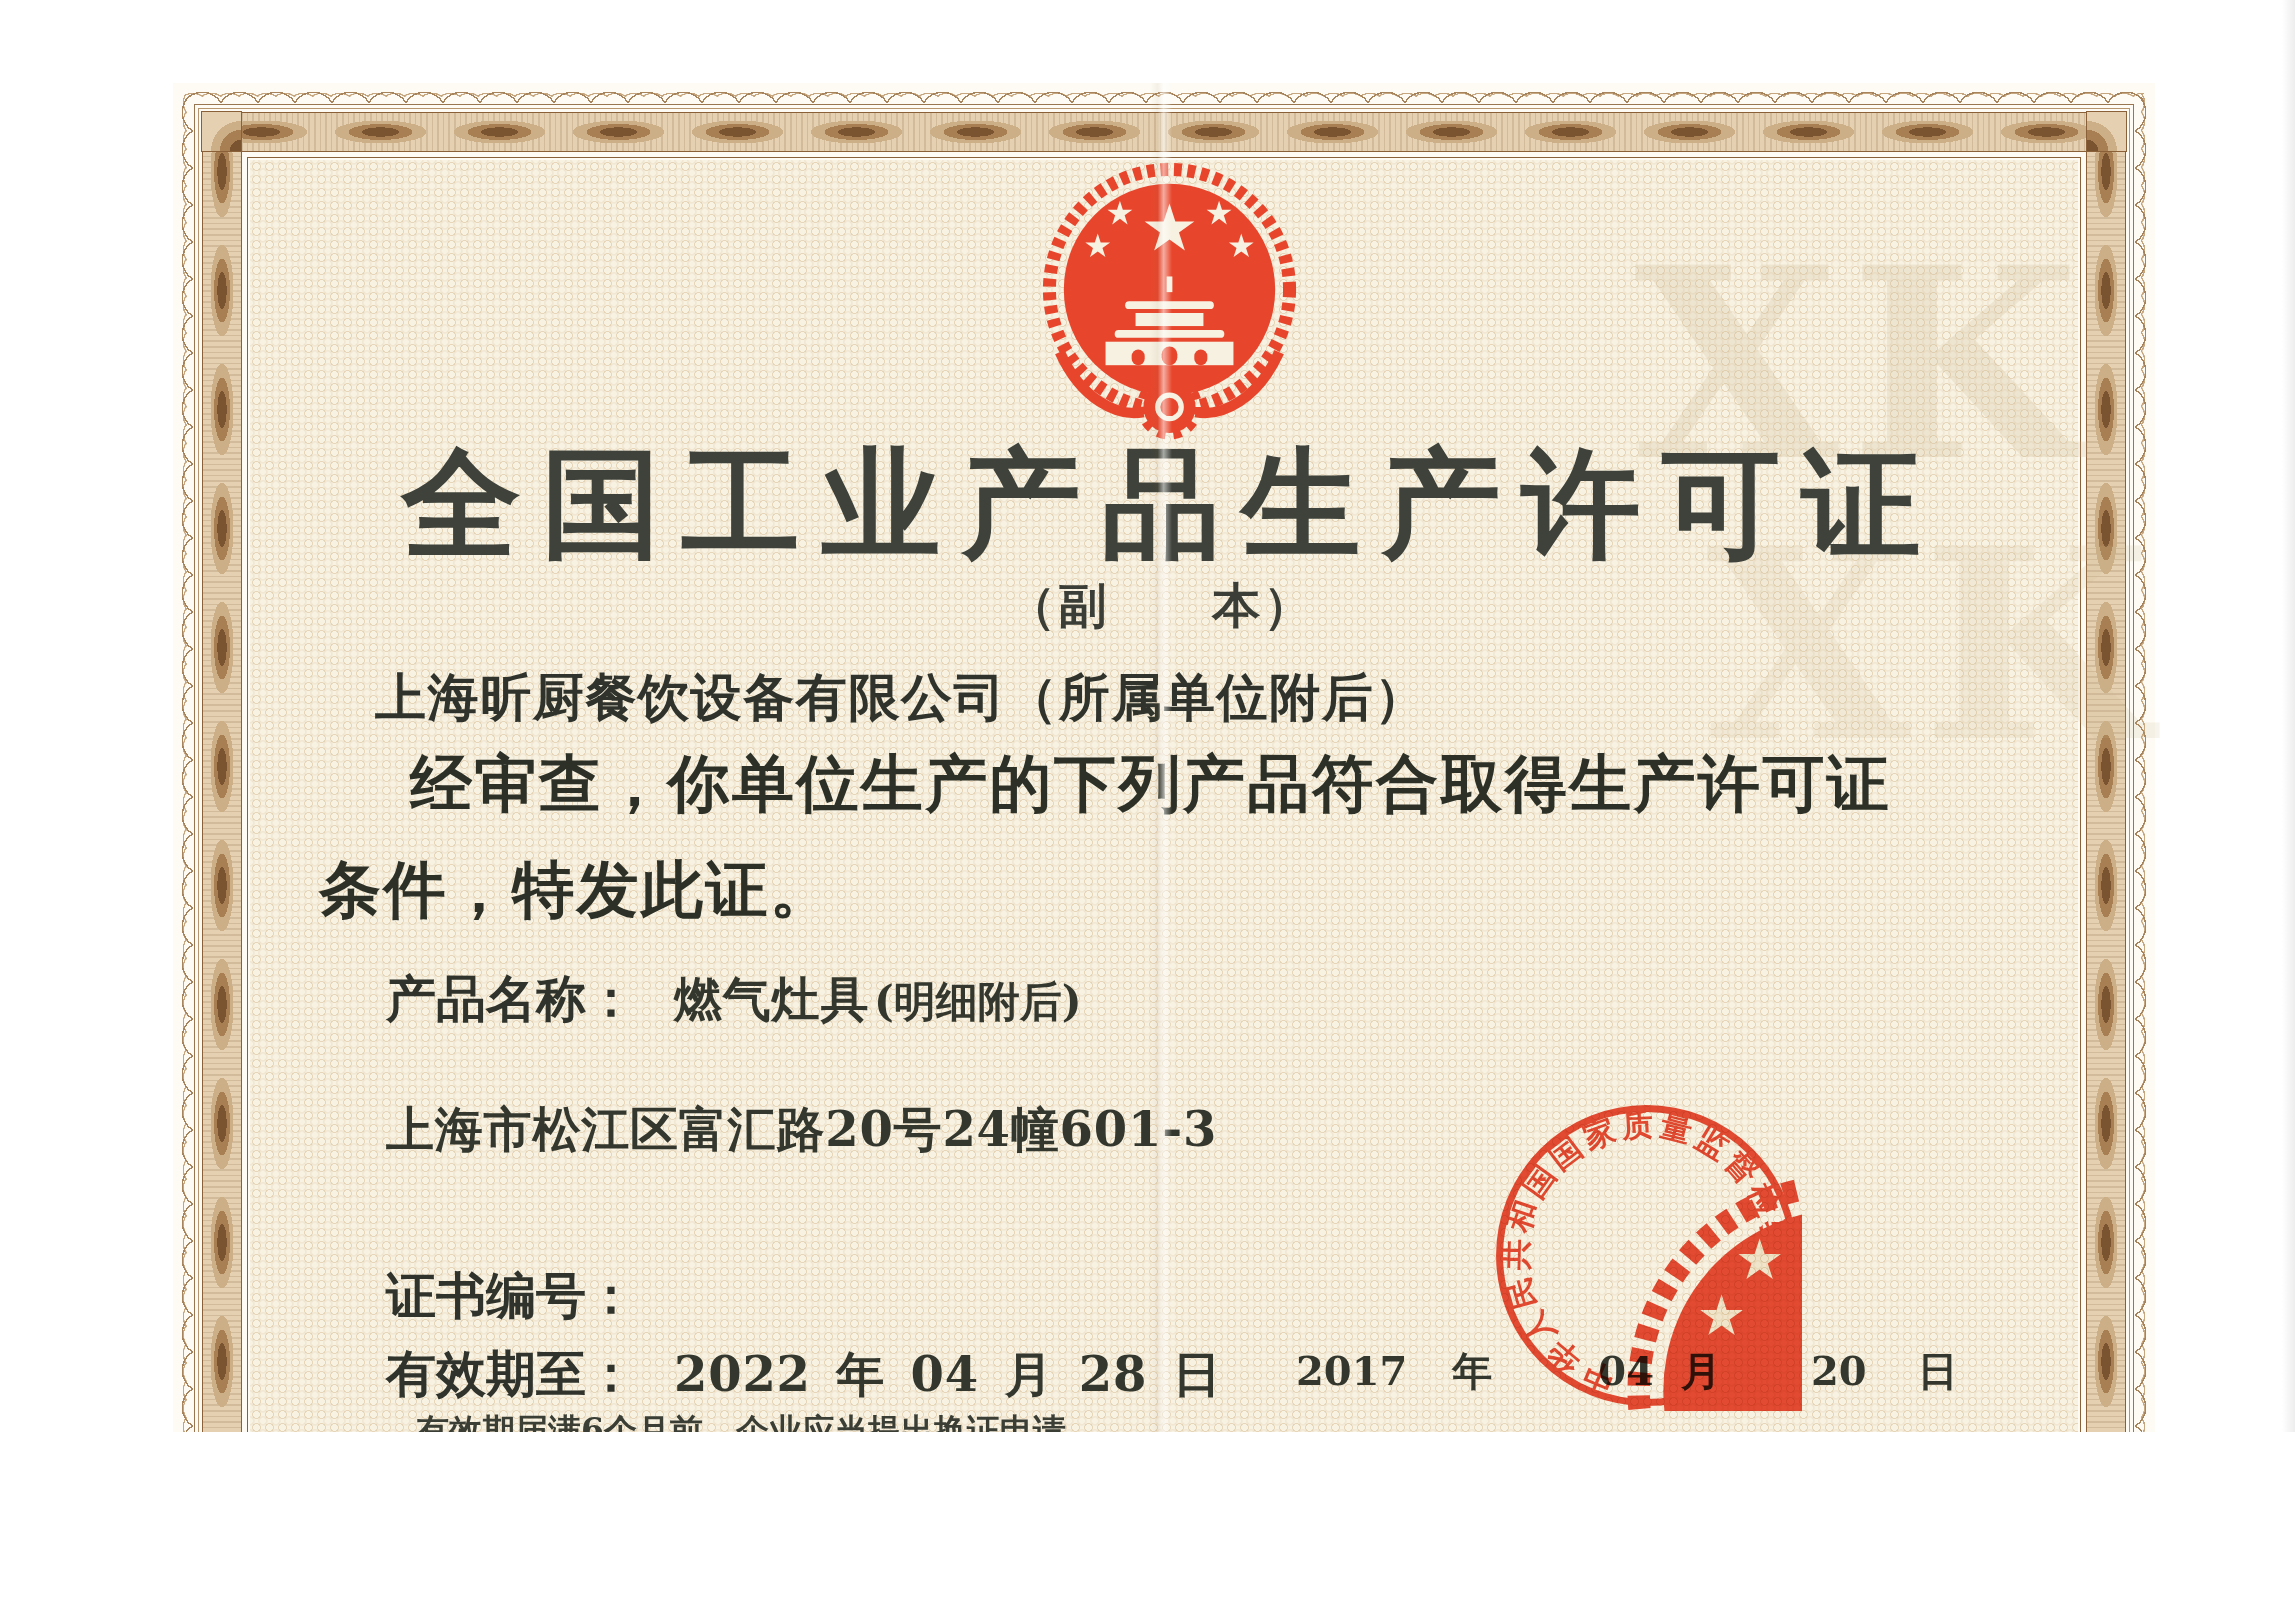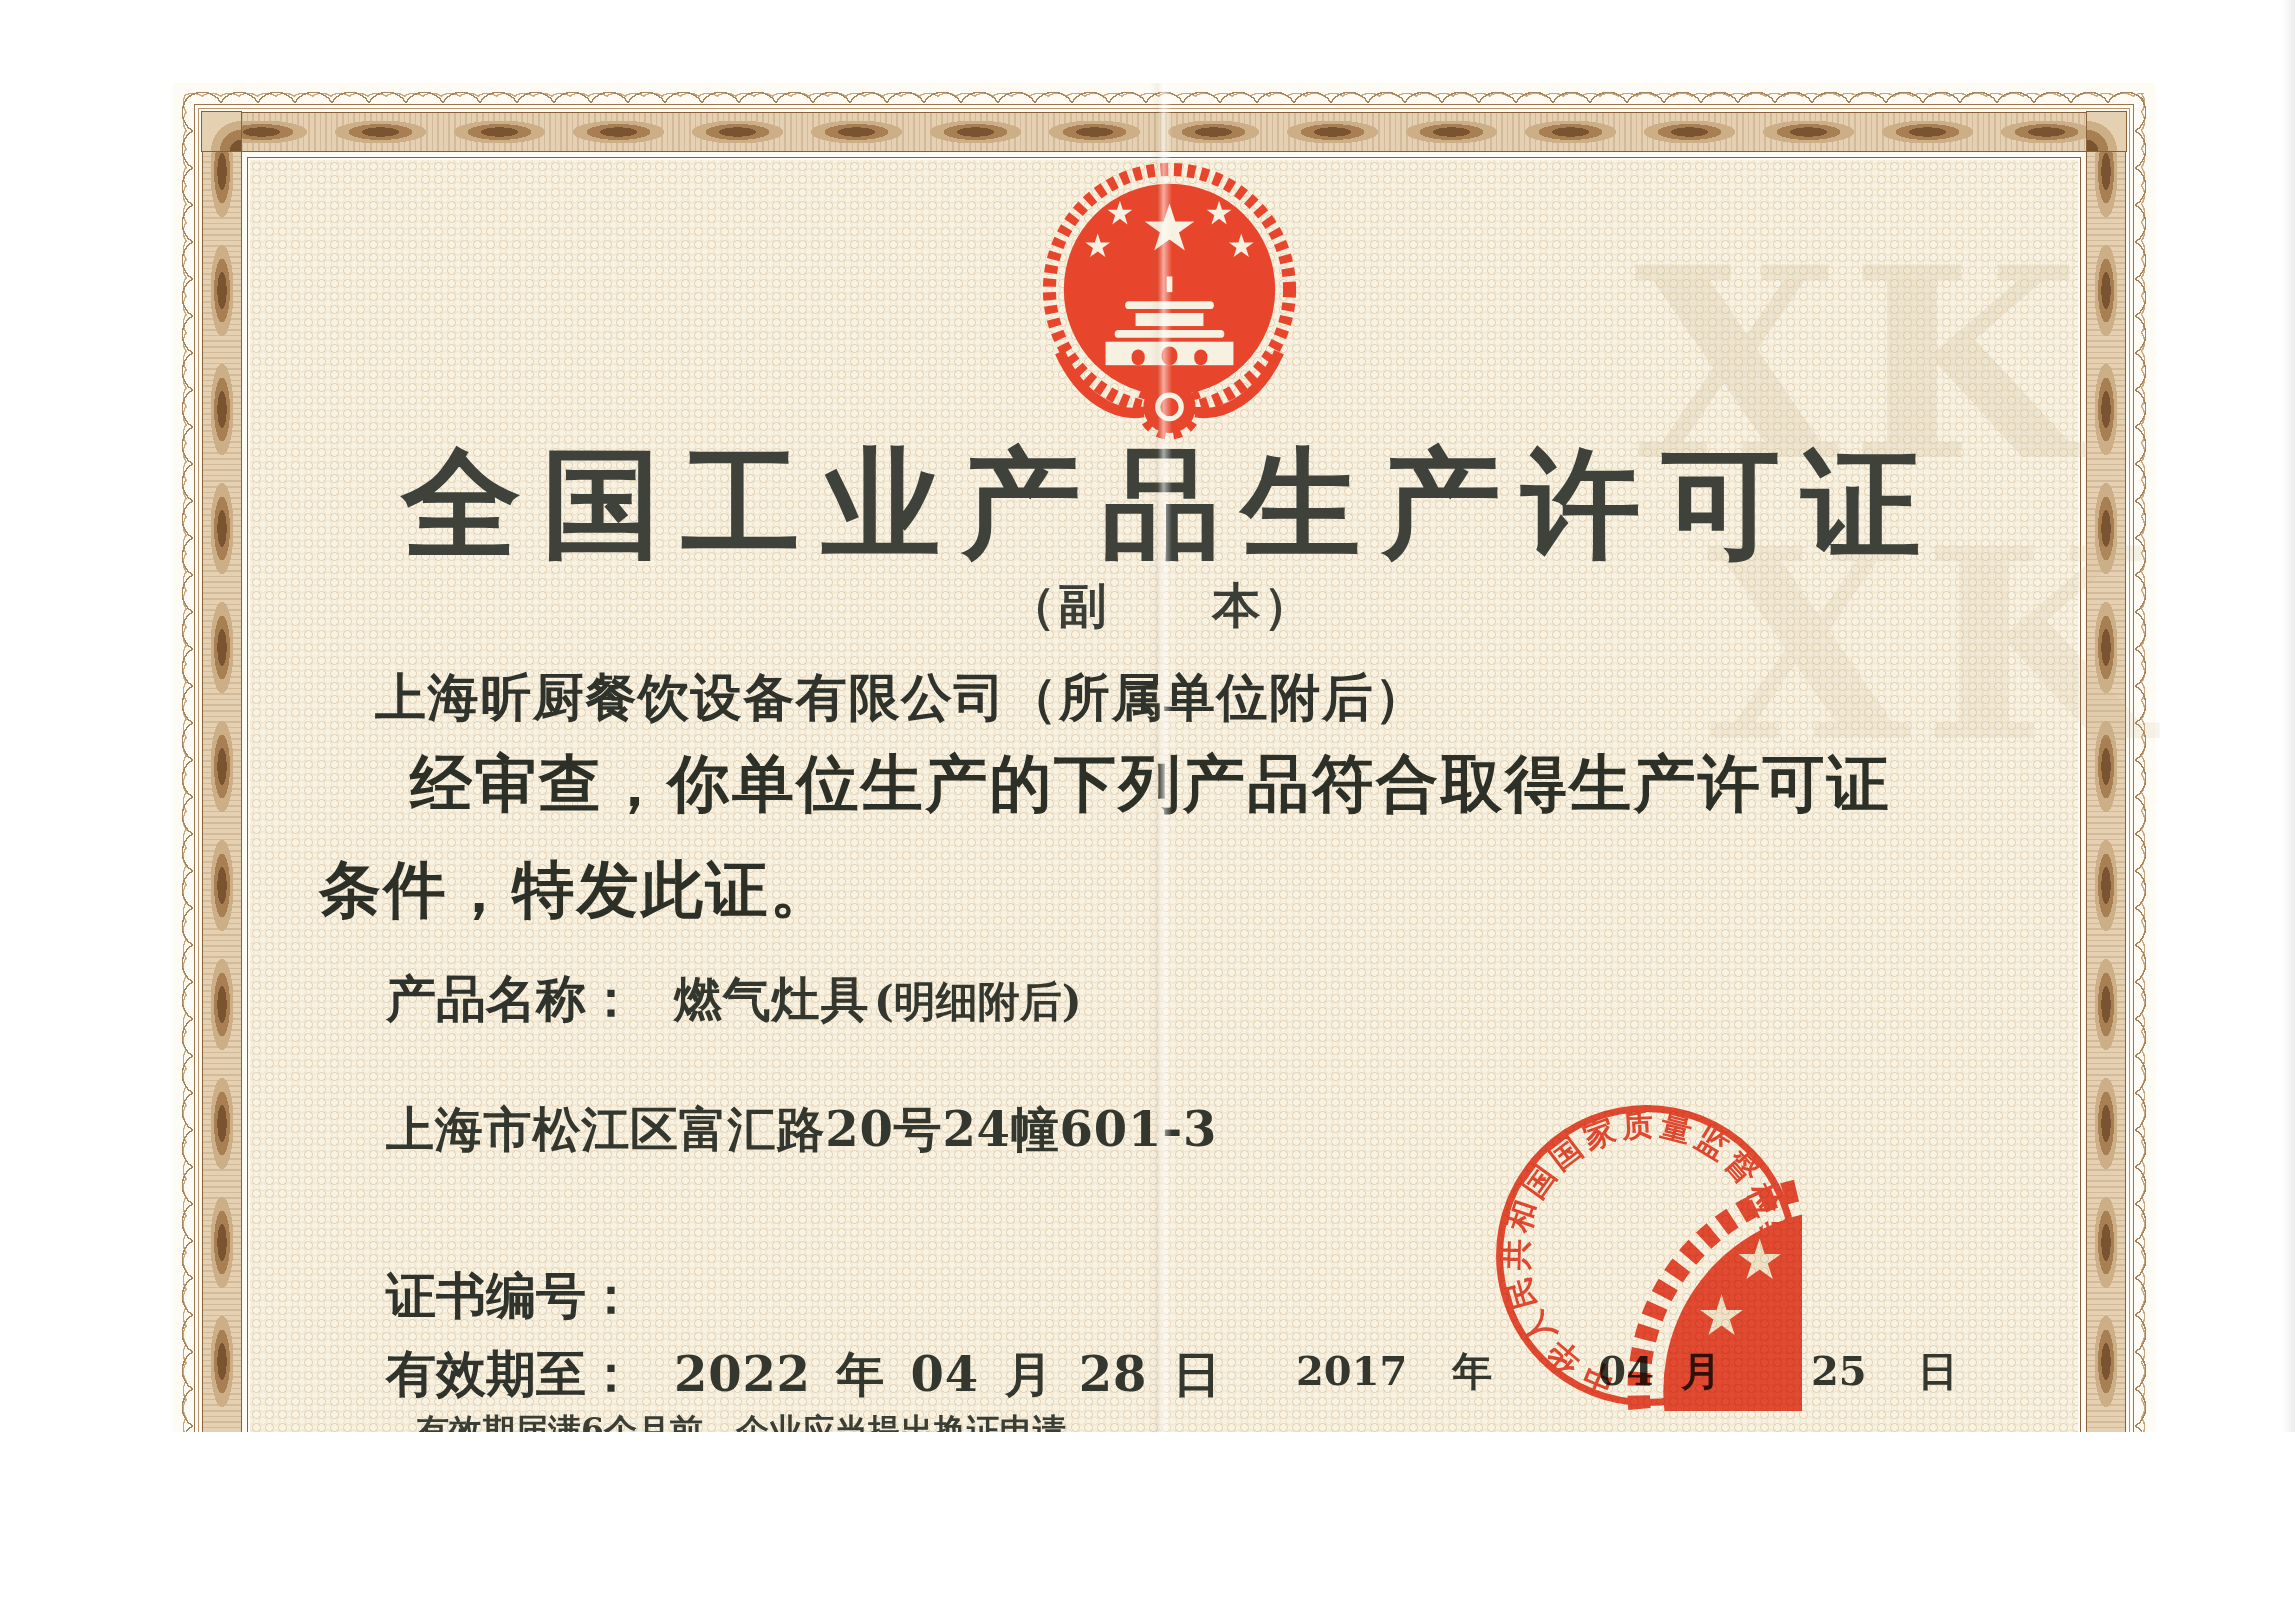--- a/index.html
+++ b/index.html
@@ -185,21 +185,21 @@
     <span class="fvalue">2022 年 04 月 28 日</span>
   </div>
 
   <div class="txt footnote">有效期届满6个月前，企业应当提出换证申请。</div>
 
   <div class="txt issue-date">
     <span>2017</span>
     <span class="g1">年</span>
     <span class="g2">04</span>
     <span class="g3">月</span>
-    <span class="g4">25</span>
+    <span class="g4">20</span>
     <span class="g5">日</span>
   </div>
 
   <svg class="seal" viewBox="0 0 400 400">
     <circle cx="200" cy="200" r="189" fill="none" stroke="#e8472e" stroke-width="9"></circle>
     <path id="sealArc" d="M 200,354 A 154,154 0 1 1 200.01,354" fill="none"></path>
     <text font-size="40" font-weight="700" fill="#e8472e" letter-spacing="6" font-family="DejaVu Serif, serif">
       <textPath href="#sealArc" startOffset="4%">中华人民共和国国家质量监督检验检疫总局</textPath>
     </text>
     <g transform="translate(115 86) scale(1.7)" color="#e8472e">

